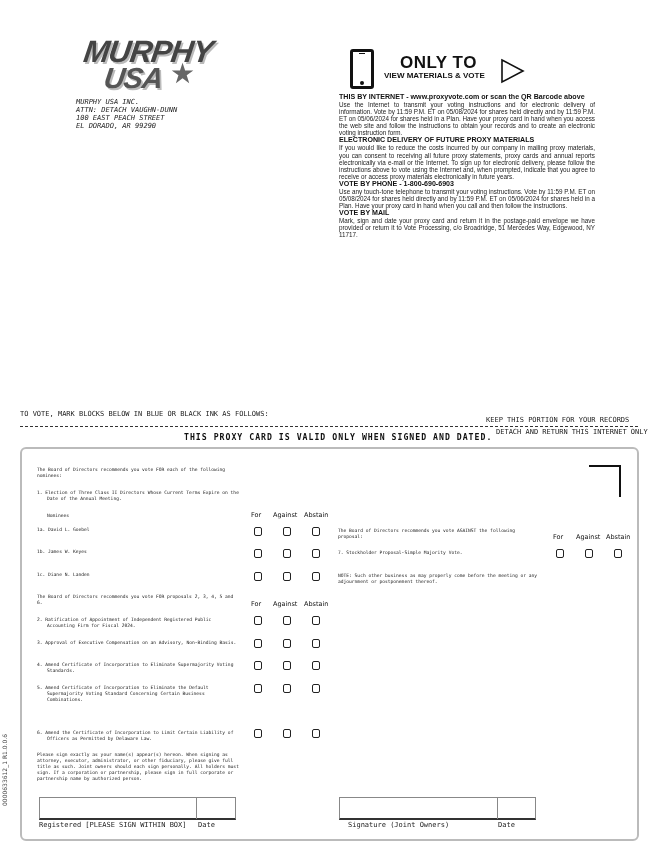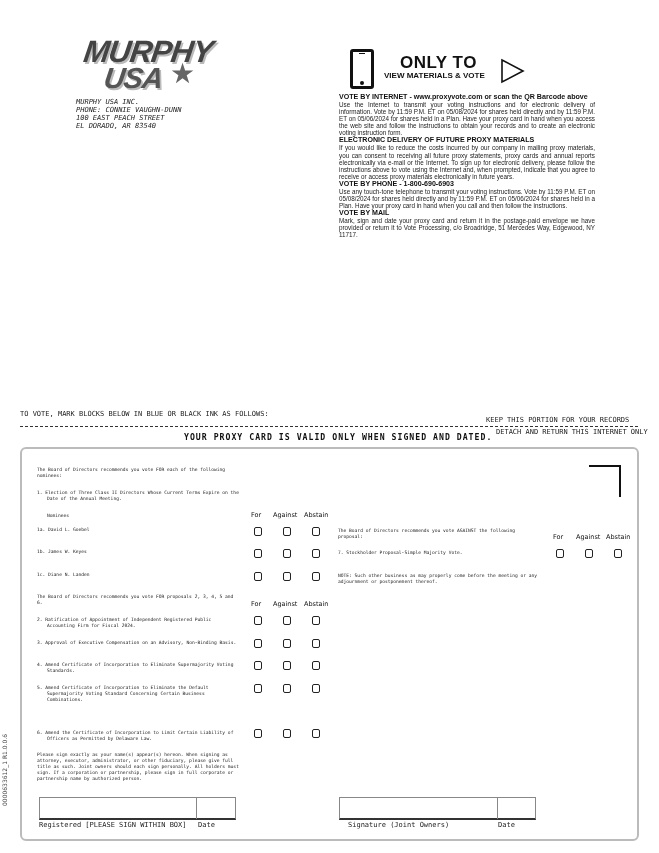--- a/index.html
+++ b/index.html
@@ -52,48 +52,48 @@
 <body>
 
 <div class="abs logo">
   <span class="logo-murphy">MURPHY</span>
   <span class="logo-usa">USA</span>
   <span class="logo-star">★</span>
 </div>
 
 <div class="abs address">
   <div>MURPHY USA INC.</div>
-  <div>PHONE: CONNIE VAUGHN-DUNN</div>
+  <div>ATTN: DETACH VAUGHN-DUNN</div>
   <div>100 EAST PEACH STREET</div>
-  <div>EL DORADO, AR 83540</div>
+  <div>EL DORADO, AR 99290</div>
 </div>
 
 <div class="abs phone"></div>
 <div class="abs scan-title">ONLY TO</div>
 <div class="abs scan-sub">VIEW MATERIALS &amp; VOTE</div>
 <svg class="abs scan-arrow" width="26" height="26" viewBox="0 0 26 26">
   <polygon points="2,2 23,13 2,24" fill="none" stroke="#111" stroke-width="1.6"></polygon>
 </svg>
 
 <div class="abs instructions">
-  <h4>VOTE BY INTERNET - www.proxyvote.com or scan the QR Barcode above</h4>
+  <h4>THIS BY INTERNET - www.proxyvote.com or scan the QR Barcode above</h4>
   <p>Use the Internet to transmit your voting instructions and for electronic delivery of information. Vote by 11:59 P.M. ET on 05/08/2024 for shares held directly and by 11:59 P.M. ET on 05/06/2024 for shares held in a Plan. Have your proxy card in hand when you access the web site and follow the instructions to obtain your records and to create an electronic voting instruction form.</p>
   <h4>ELECTRONIC DELIVERY OF FUTURE PROXY MATERIALS</h4>
   <p>If you would like to reduce the costs incurred by our company in mailing proxy materials, you can consent to receiving all future proxy statements, proxy cards and annual reports electronically via e-mail or the Internet. To sign up for electronic delivery, please follow the instructions above to vote using the Internet and, when prompted, indicate that you agree to receive or access proxy materials electronically in future years.</p>
   <h4>VOTE BY PHONE - 1-800-690-6903</h4>
   <p>Use any touch-tone telephone to transmit your voting instructions. Vote by 11:59 P.M. ET on 05/08/2024 for shares held directly and by 11:59 P.M. ET on 05/06/2024 for shares held in a Plan. Have your proxy card in hand when you call and then follow the instructions.</p>
   <h4>VOTE BY MAIL</h4>
   <p>Mark, sign and date your proxy card and return it in the postage-paid envelope we have provided or return it to Vote Processing, c/o Broadridge, 51 Mercedes Way, Edgewood, NY 11717.</p>
 </div>
 
 <div class="abs mark-text">TO VOTE, MARK BLOCKS BELOW IN BLUE OR BLACK INK AS FOLLOWS:</div>
 <div class="abs keep-text">KEEP THIS PORTION FOR YOUR RECORDS</div>
 <div class="abs dash-line"></div>
 <div class="abs detach-text">DETACH AND RETURN THIS INTERNET ONLY</div>
-<div class="abs valid-text">YOUR PROXY CARD IS VALID ONLY WHEN SIGNED AND DATED.</div>
+<div class="abs valid-text">THIS PROXY CARD IS VALID ONLY WHEN SIGNED AND DATED.</div>
 
 <div class="abs side-code">0000633612_1   R1.0.0.6</div>
 
 <div class="abs card"></div>
 <div class="abs corner"></div>
 
 <div class="abs sm" style="left:37px;top:467px;">
   <div>The Board of Directors recommends you vote FOR each of the following</div>
   <div>nominees:</div>
 </div>

